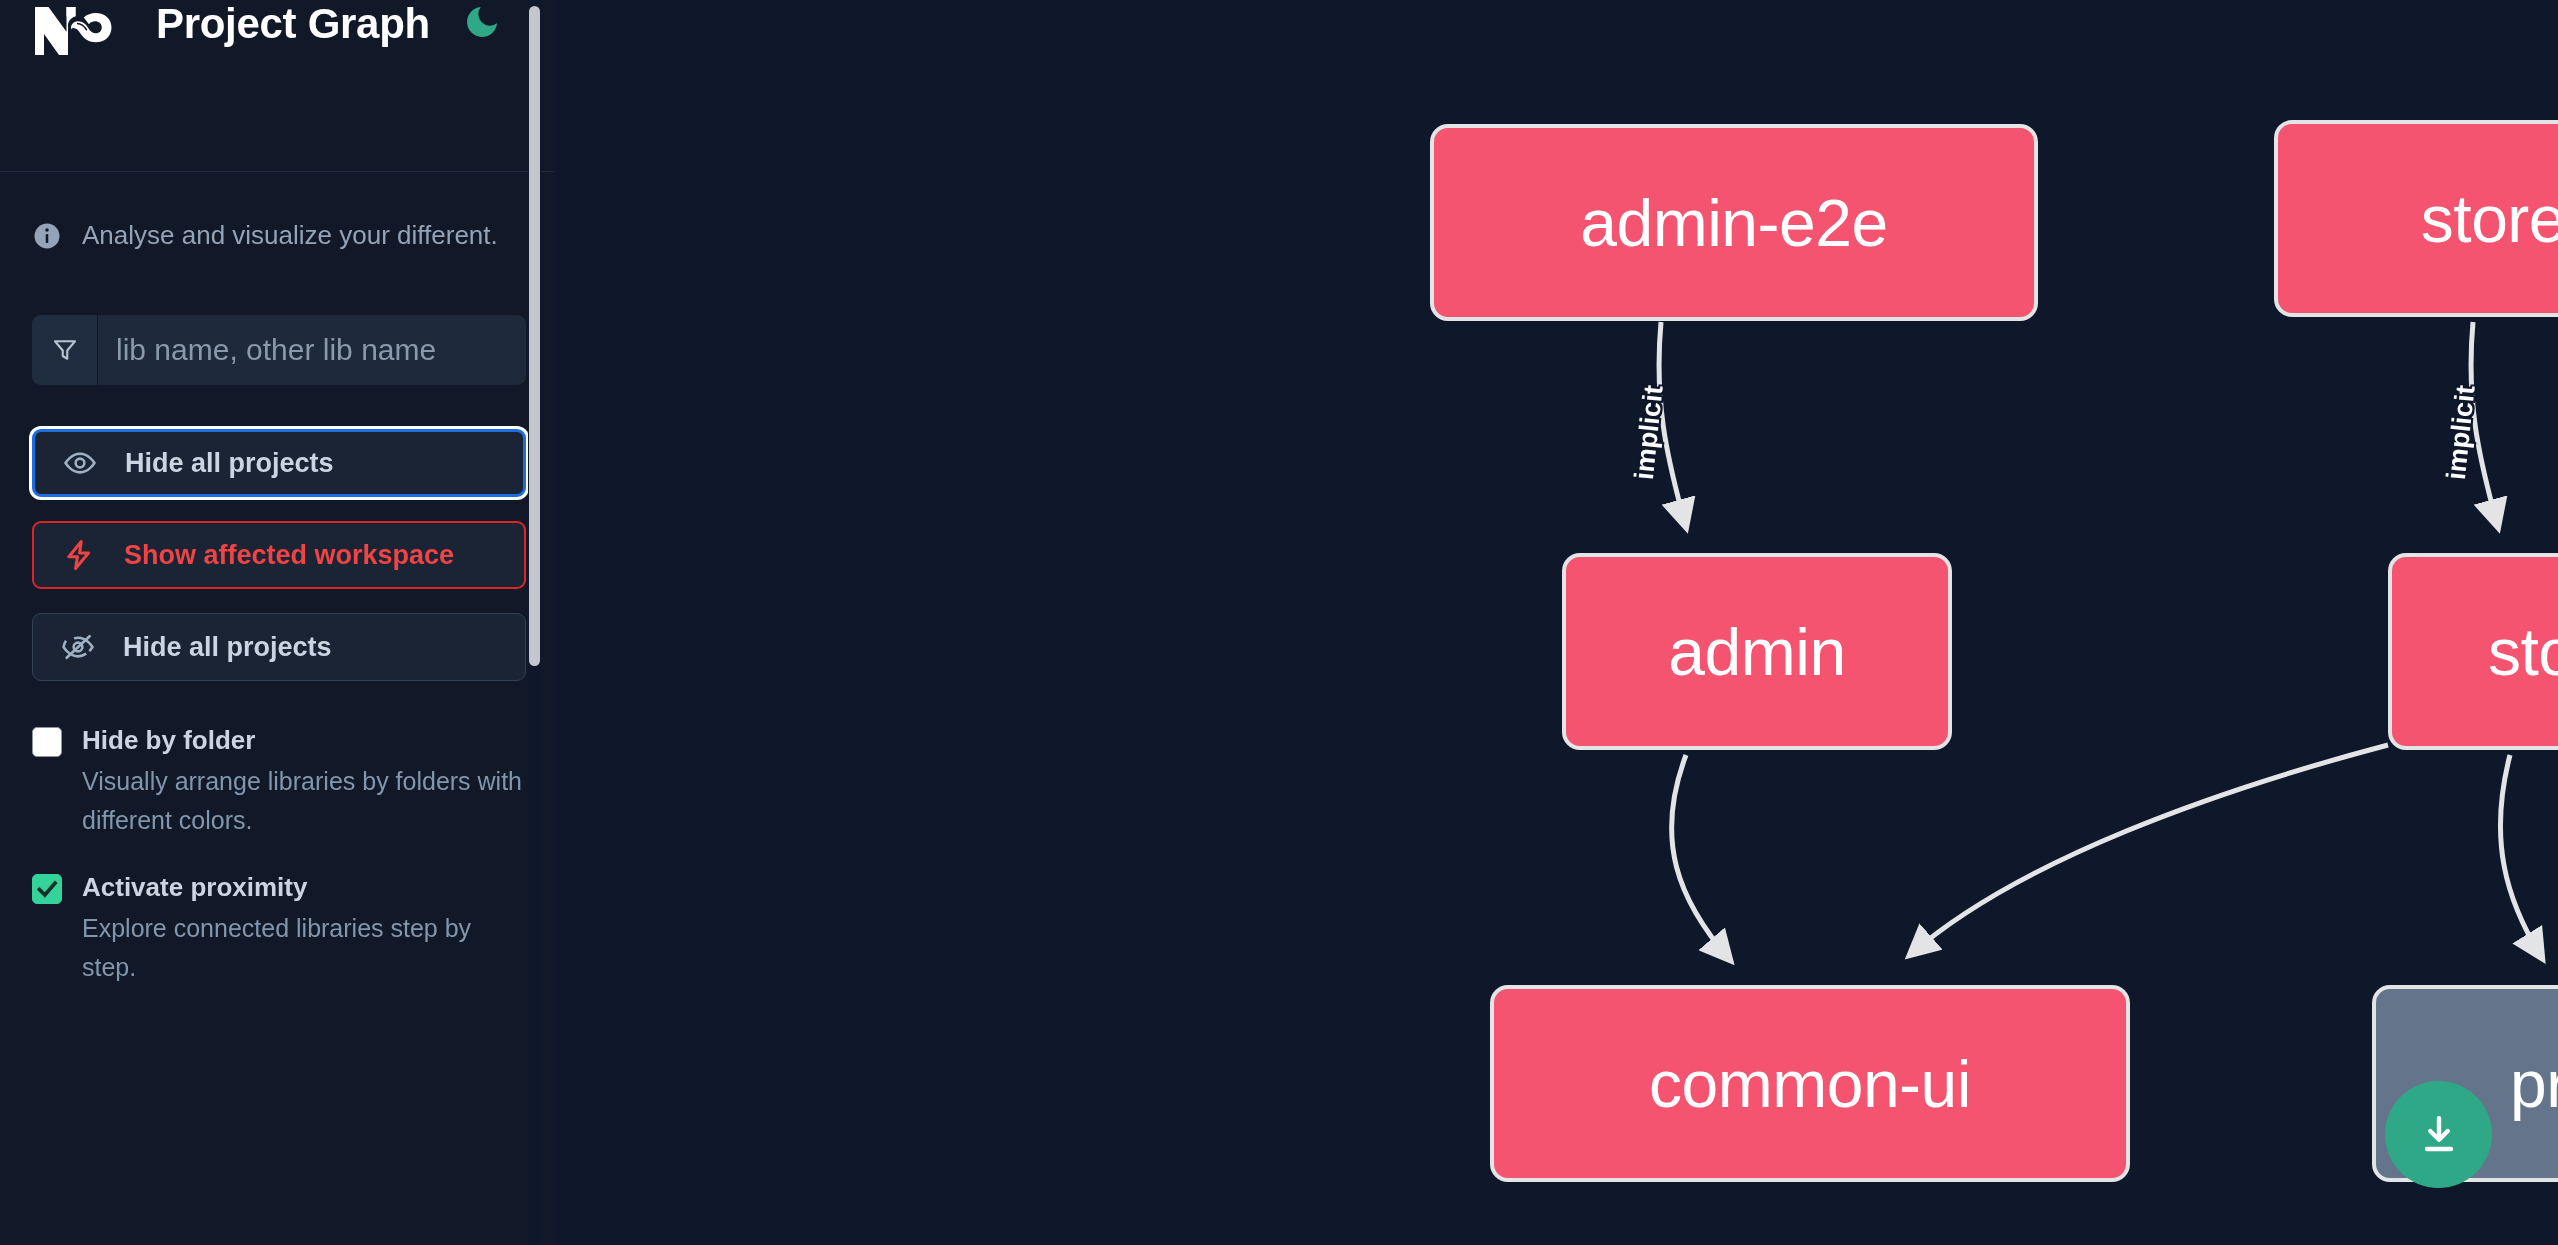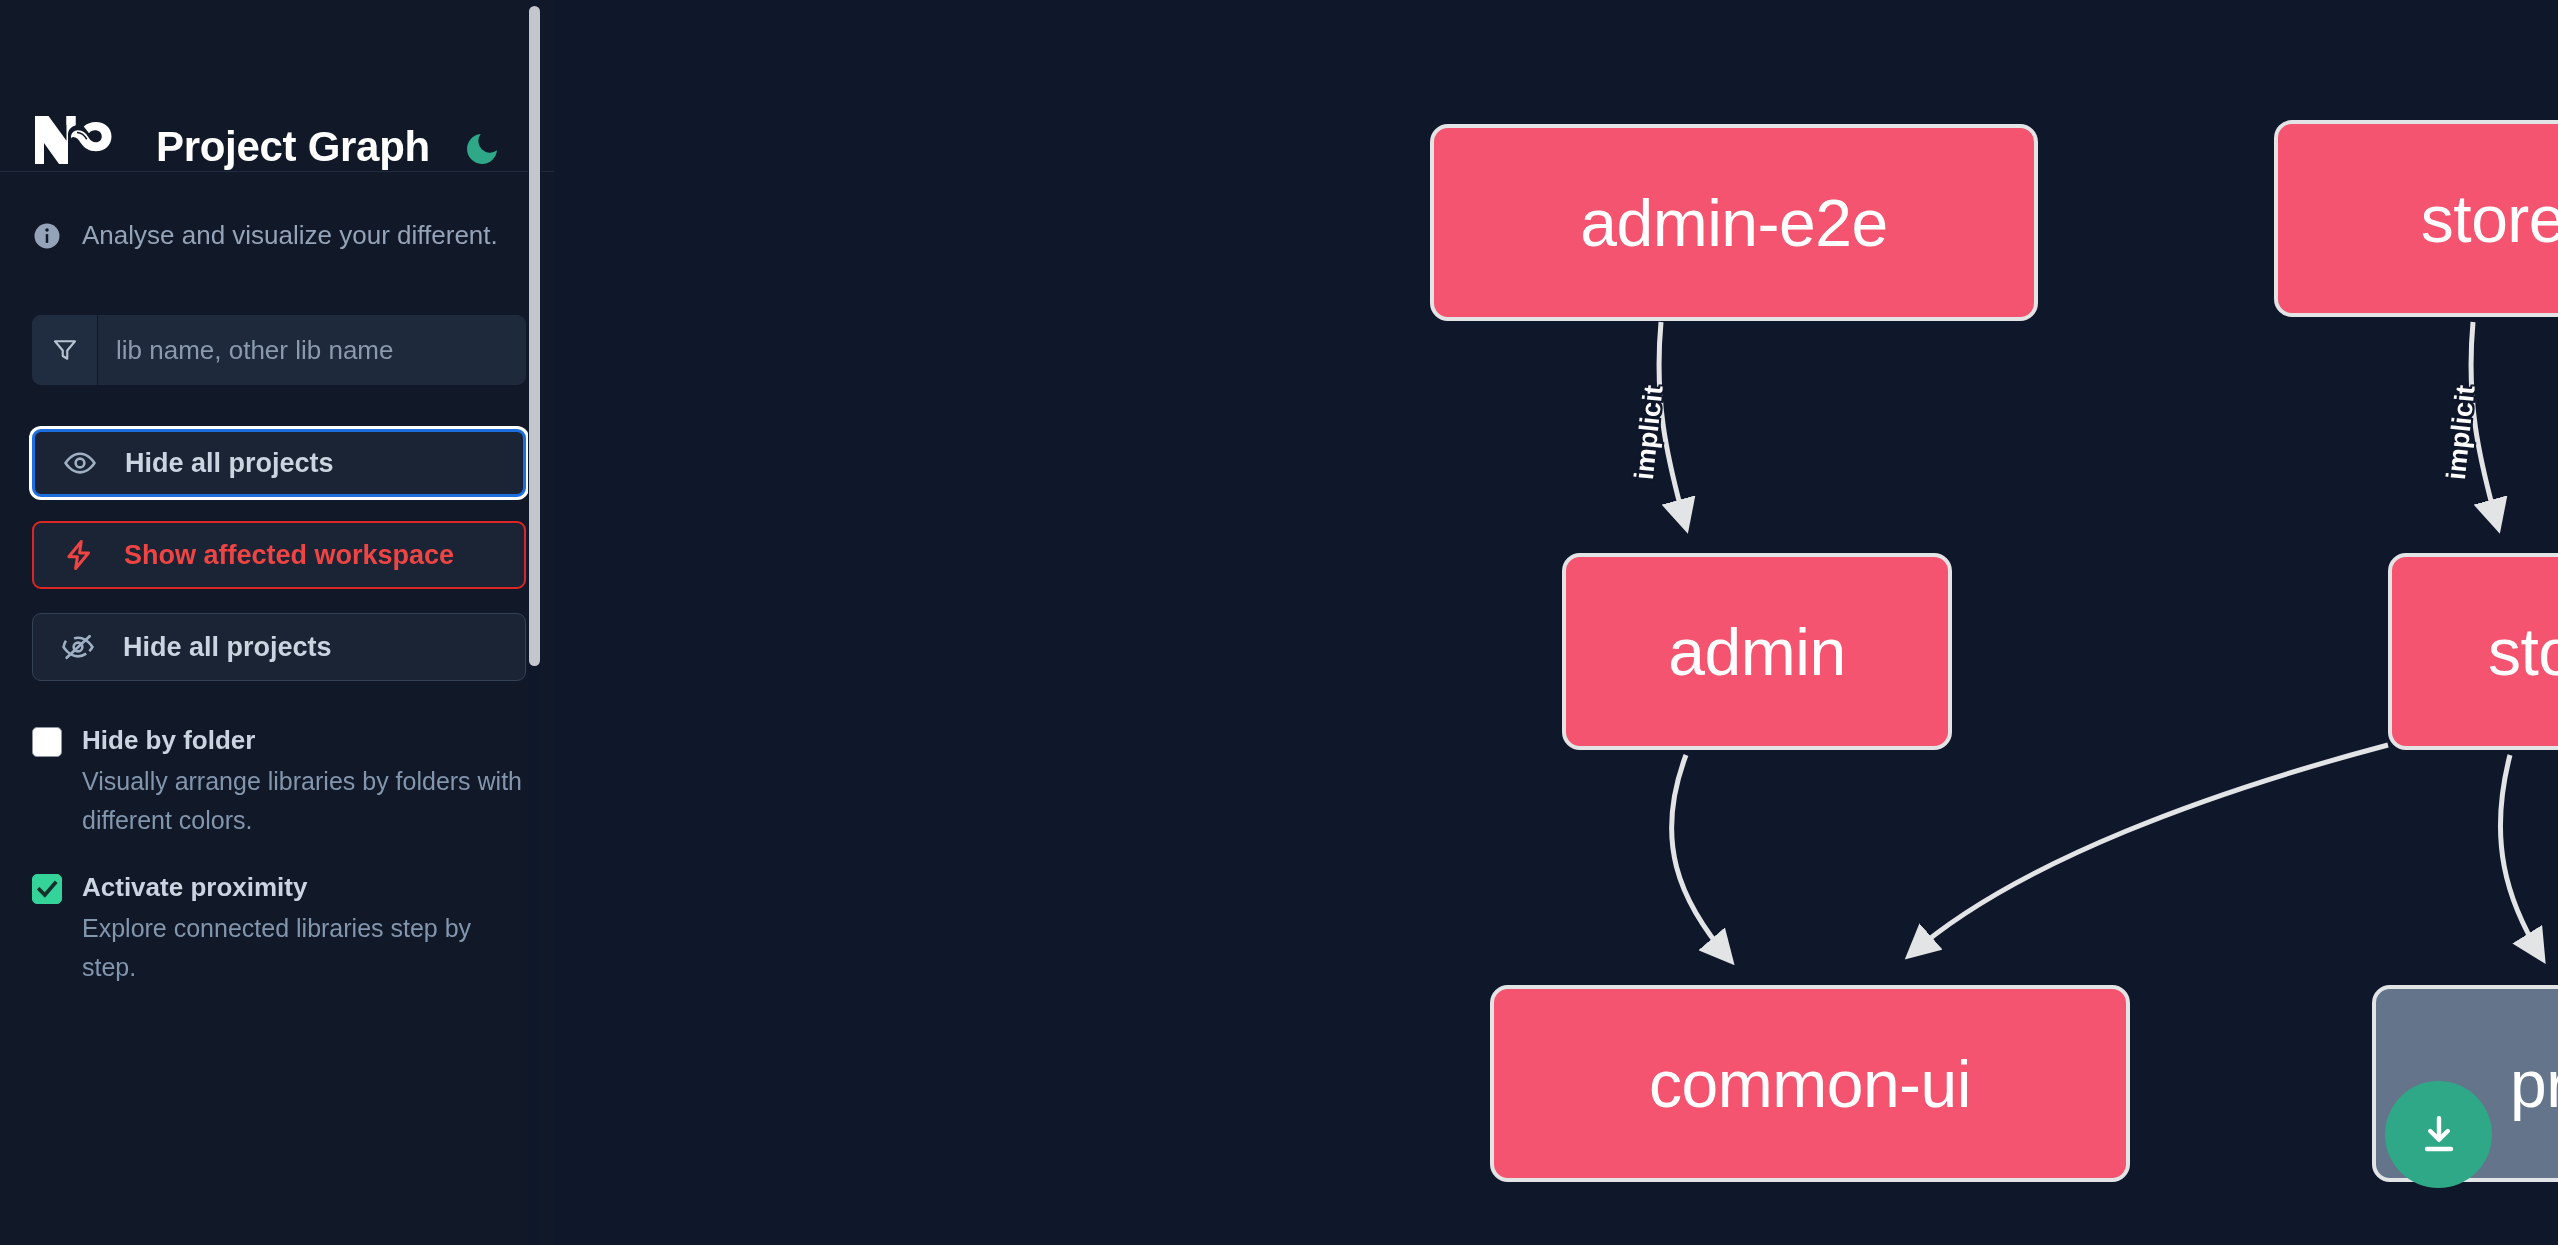--- a/index.html
+++ b/index.html
@@ -27,21 +27,21 @@
     position: absolute; top: 6px; right: 18px; width: 11px; height: 660px;
     background: #c3c7cc; border-radius: 6px;
   }
   .sidebar-divider-edge {
     position: absolute; top: 0; right: 0; width: 4px; height: 1245px;
     background: #0f172a;
   }
 
   .header {
     height: 172px;
-    display: flex; align-items: flex-end;
+    display: flex; align-items: flex-start;
     padding-left: 32px;
     border-bottom: 1px solid #1f2b3e;
   }
   .nx-logo { width: 90px; height: 62px; flex: 0 0 90px; }
   .app-title {
     color: #ffffff; font-size: 42px; font-weight: 700;
     margin-left: 34px; letter-spacing: -0.3px; white-space: nowrap;
   }
   .theme-toggle {
     margin-left: 30px; width: 44px; height: 44px;
@@ -64,21 +64,21 @@
     overflow: hidden;
   }
   .filter-icon-box {
     width: 66px; display: flex; align-items: center; justify-content: center;
     background: #202c40;
     border-right: 1px solid #0f172a;
   }
   .filter-input {
     flex: 1 1 auto; border: 0; outline: none;
     background: #1e293b; color: #cbd5e1;
-    font-size: 26px; font-family: "Liberation Sans", sans-serif;
+    font-size: 30px; font-family: "Liberation Sans", sans-serif;
     padding: 0 18px;
   }
   .filter-input::placeholder { color: #8a99ad; }
 
   .check-row { display: flex; padding: 36px 32px 0 32px; }
   .cb {
     width: 30px; height: 30px; flex: 0 0 30px;
     border-radius: 5px; margin-right: 20px; margin-top: 4px;
     display: flex; align-items: center; justify-content: center;
     cursor: pointer;

